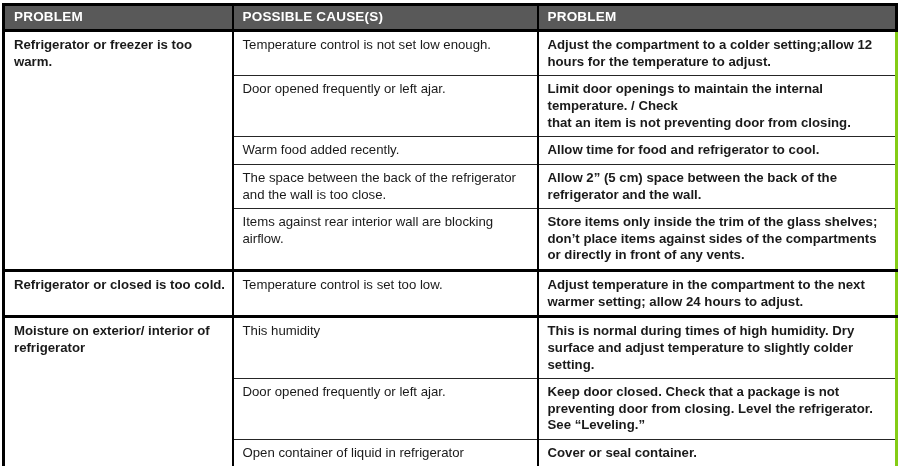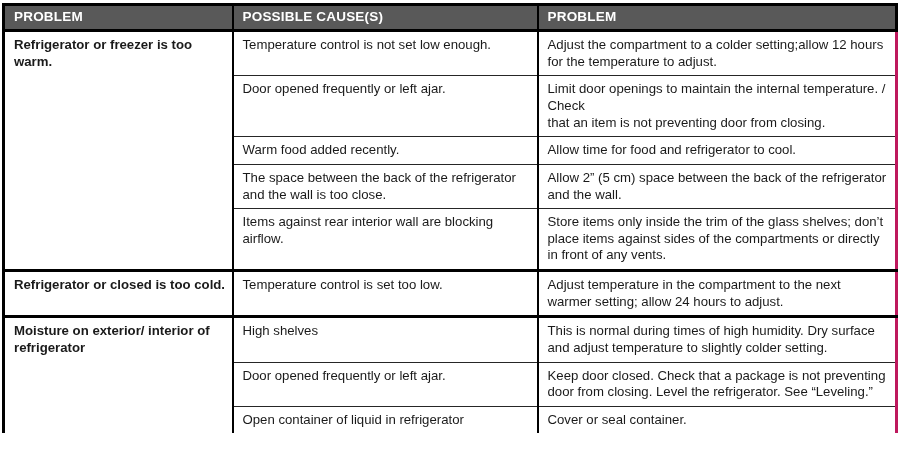--- a/index.html
+++ b/index.html
@@ -58,21 +58,21 @@
     font-size: 13.2px;
     line-height: 1.26;
     vertical-align: top;
     padding: 5px 7px 5px 9px;
     border-left: 2px solid #000000;
     border-right: 2px solid #000000;
     border-bottom: 1.6px solid #262626;
     background: #ffffff;
   }
   tbody td.first { border-left: 3px solid #000000; }
-  tbody td.last  { border-right: 3px solid #be185d; }
+  tbody td.last  { border-right: 3px solid #84cc16; font-weight: bold; }
 
   tbody td.problem {
     font-weight: bold;
     padding-right: 6px;
   }
 
   
   tbody tr.group-end > td {
     border-bottom: 3px solid #000000;
   }
@@ -126,21 +126,21 @@
           <td>Items against rear interior wall are blocking airflow.</td>
           <td class="last">Store items only inside the trim of the glass shelves; don’t place items against sides of the compartments or directly in front of any vents.</td>
         </tr>
         <tr class="group-end">
           <td class="first problem problem-span" rowspan="1">Refrigerator or closed is too cold.</td>
           <td>Temperature control is set too low.</td>
           <td class="last">Adjust temperature in the compartment to the next warmer setting; allow 24 hours to adjust.</td>
         </tr>
         <tr>
           <td class="first problem problem-span" rowspan="3" style="border-bottom: none;">Moisture on exterior/ interior of refrigerator</td>
-          <td>High shelves</td>
+          <td>This humidity</td>
           <td class="last">This is normal during times of high humidity. Dry surface and adjust temperature to slightly colder setting.</td>
         </tr>
         <tr>
           <td>Door opened frequently or left ajar.</td>
           <td class="last">Keep door closed. Check that a package is not preventing door from closing. Level the refrigerator. See “Leveling.”</td>
         </tr>
         <tr class="clipped">
           <td>Open container of liquid in refrigerator</td>
           <td class="last">Cover or seal container.</td>
         </tr>

